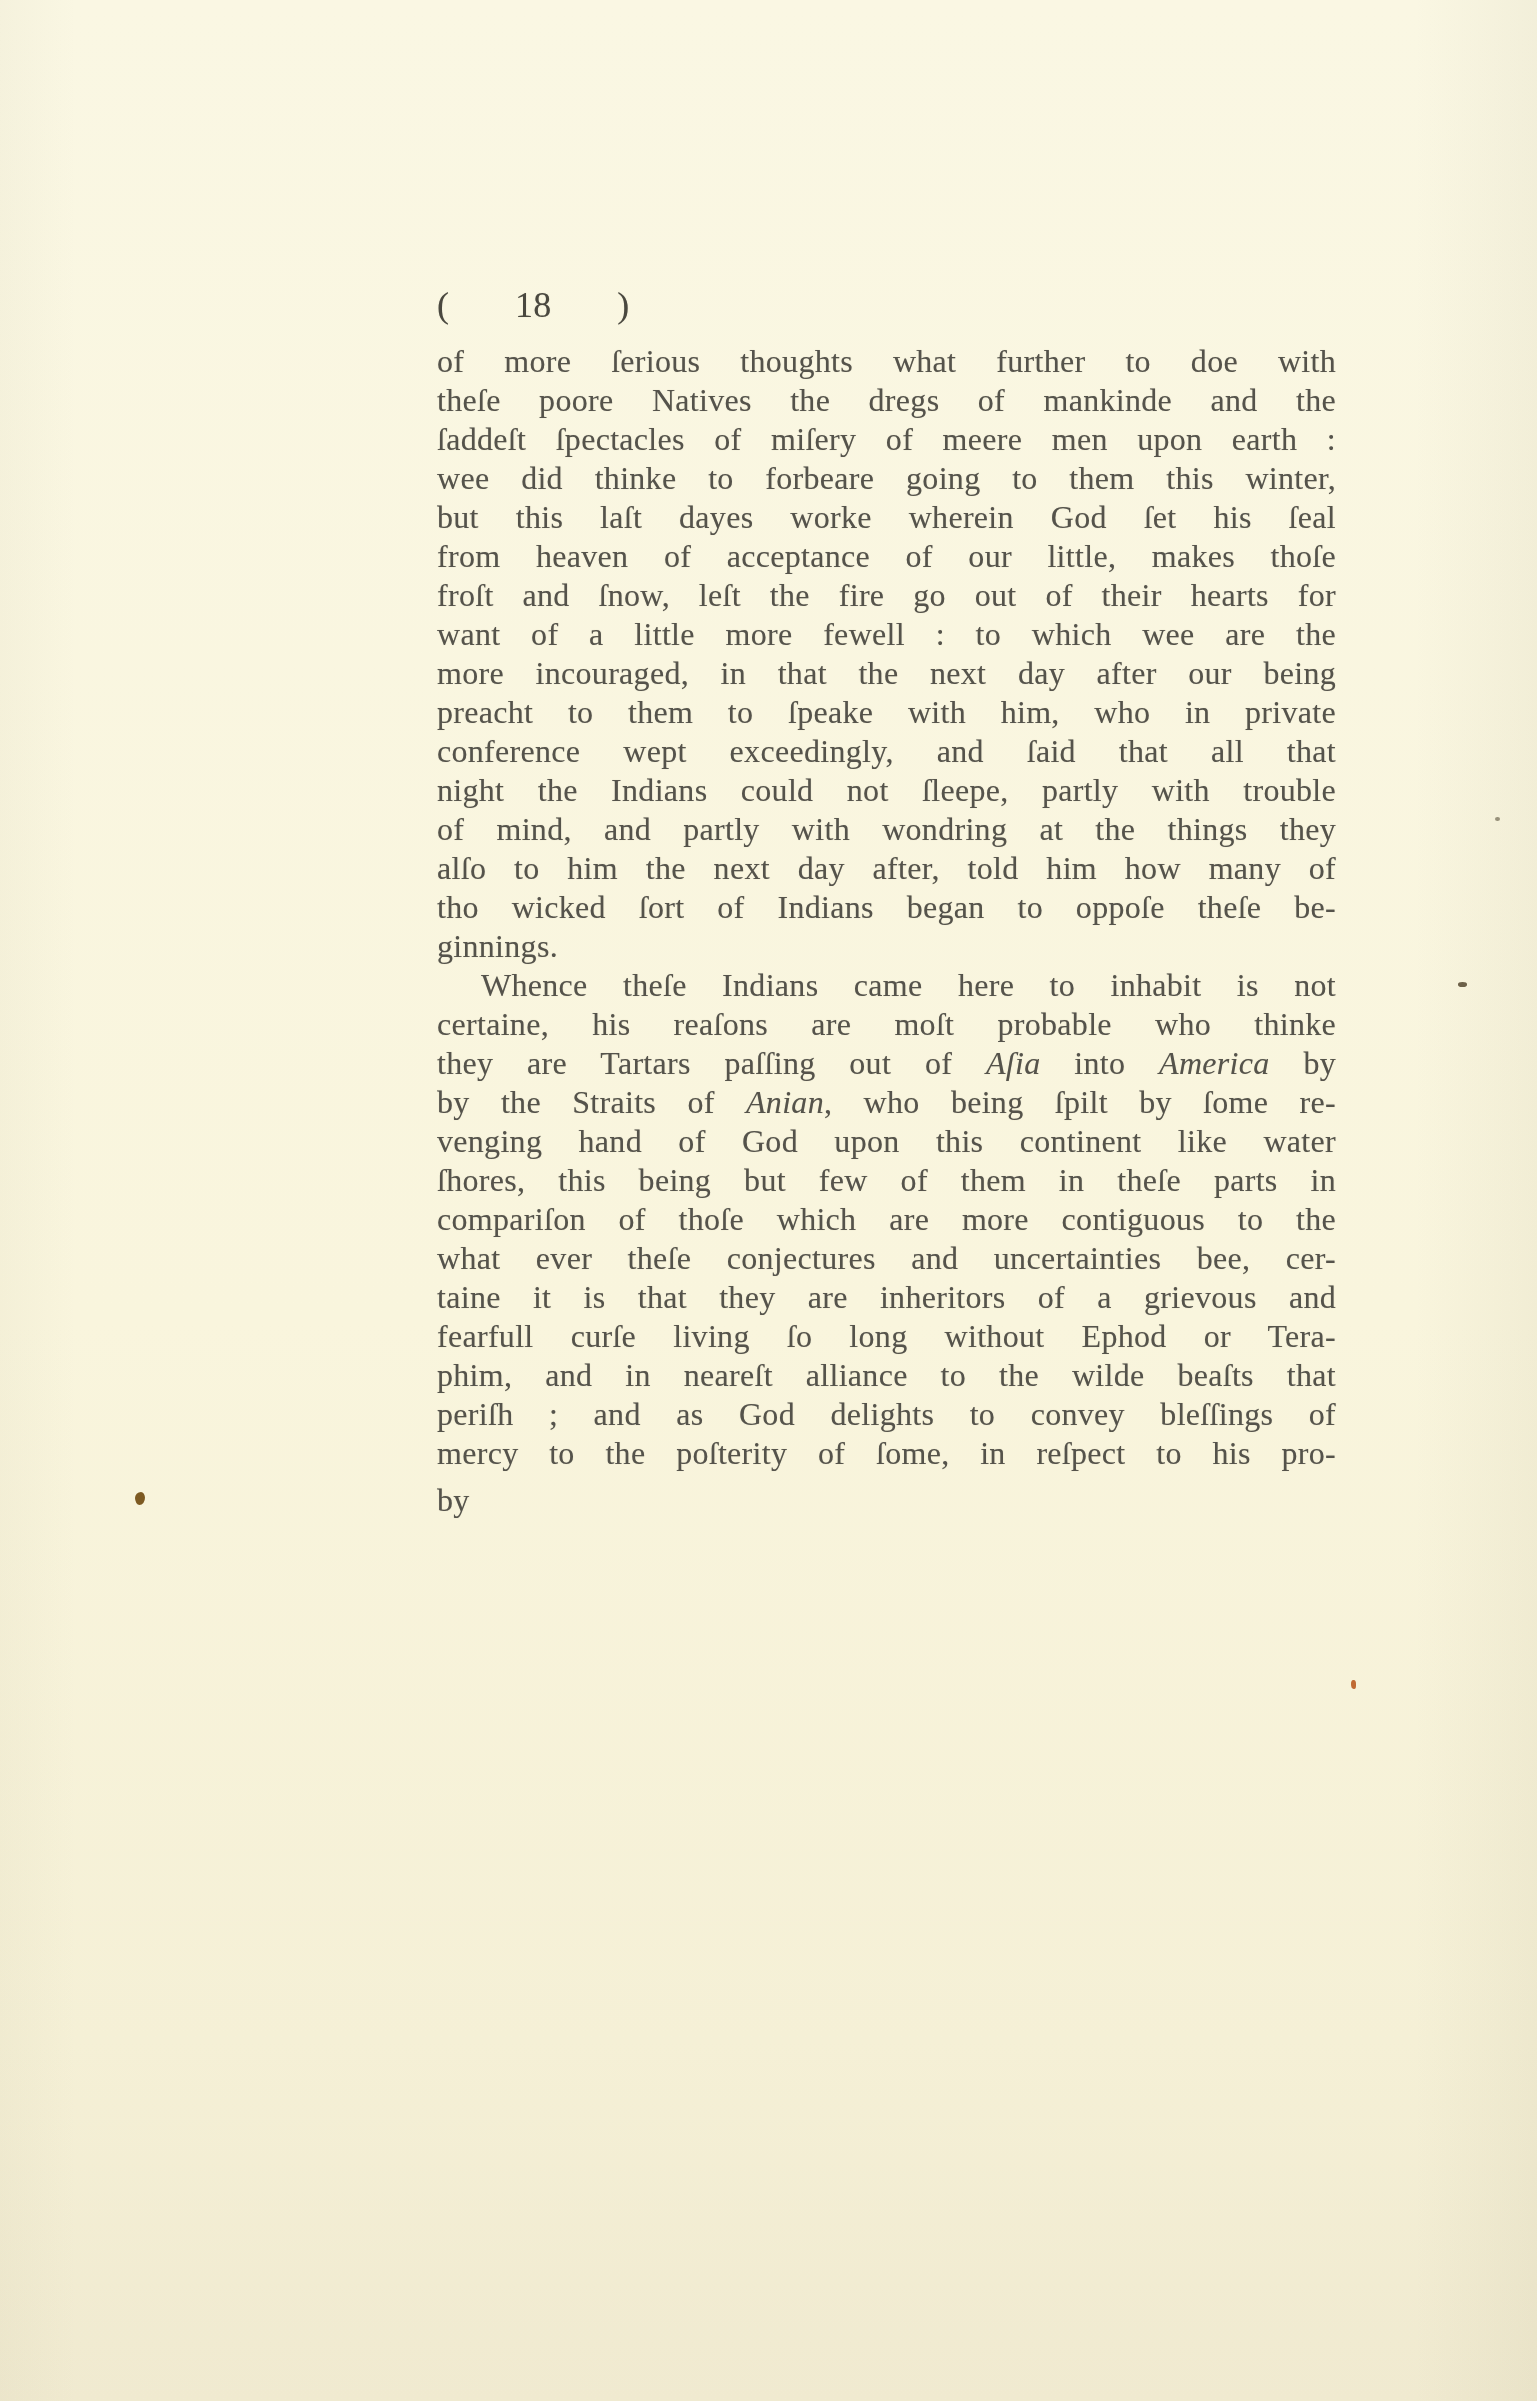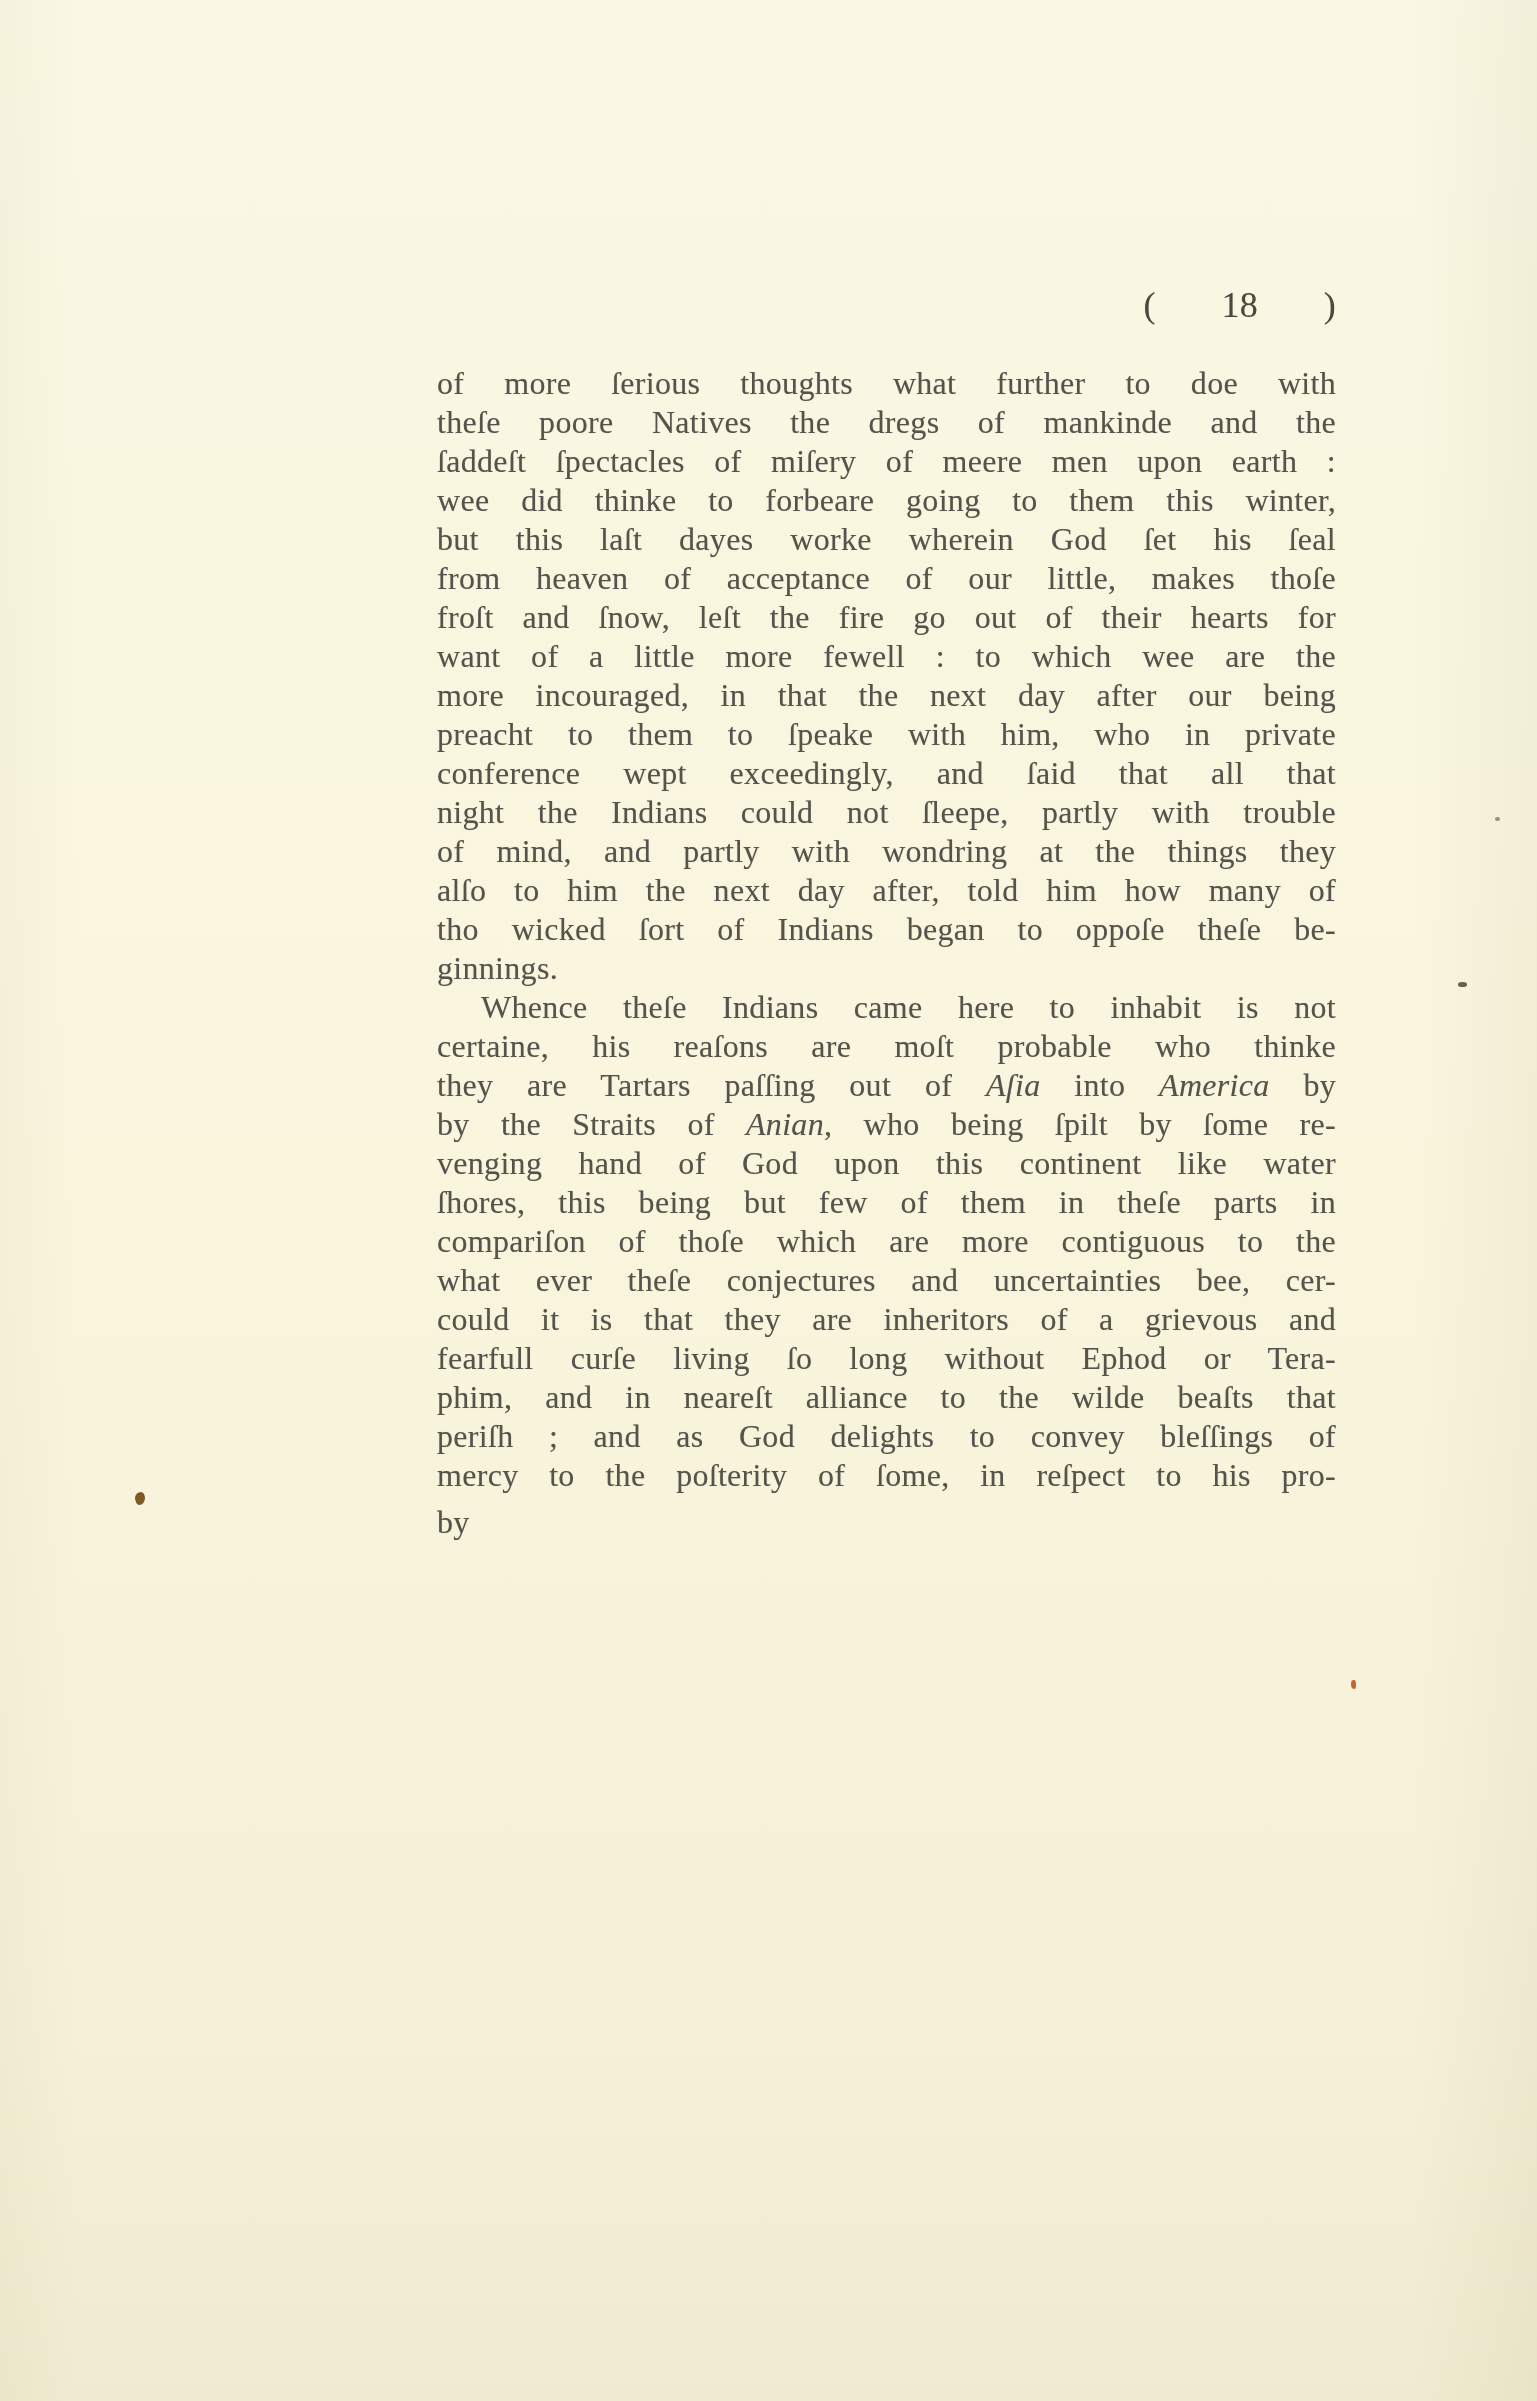--- a/index.html
+++ b/index.html
@@ -19,23 +19,23 @@
     background:linear-gradient(90deg,rgba(120,110,70,0.04) 0%,rgba(0,0,0,0) 5%,rgba(0,0,0,0) 92%,rgba(120,110,70,0.06) 100%);
   }
   .textblock{
     position:absolute;left:437px;top:286px;width:899px;
     color:var(--ink);
     font-size:32px;line-height:39px;
     letter-spacing:0.3px;word-spacing:0.12em;
     text-shadow:0 0 0.8px rgba(90,88,78,0.35);
   }
   .pagenum{
-    text-align:right;white-space:pre;
+    text-align:left;white-space:pre;
     font-size:36px;color:var(--ink-dark);
-    margin:0 0 39px 0;
+    margin:0 0 17px 0;
   }
   .ln{text-align:justify;text-align-last:justify;font-family:Liberation Serif, serif;}
   .ln.last{text-align-last:left;}
   .ln.indent{text-indent:44px;}
   .it{font-style:italic;}
   .catchword{text-align:right;margin-top:7.8px;}
   .speck{position:absolute;}
   .speck-brown{left:135px;top:1492px;width:10.2px;height:13.3px;background:#7d5a22;border-radius:60% 40% 55% 45%/45% 45% 55% 55%;}
   .speck-gray{left:1495px;top:817px;width:4.7px;height:3.9px;background:#97907a;border-radius:50%;}
   .speck-dash{left:1458px;top:982px;width:8.6px;height:4.7px;background:#6d6149;border-radius:50%;}
@@ -68,21 +68,21 @@
   <div class="ln last">ginnings.</div>
 
   <div class="ln indent">Whence theſe Indians came here to inhabit is not</div>
   <div class="ln">certaine, his reaſons are moſt probable who thinke</div>
   <div class="ln"><span>they are Tartars paſſing out of </span><span class="it">Aſia</span><span> into </span><span class="it">America</span><span> by</span></div>
   <div class="ln"><span>by the Straits of </span><span class="it">Anian</span><span>, who being ſpilt by ſome re-</span></div>
   <div class="ln">venging hand of God upon this continent like water</div>
   <div class="ln">ſhores, this being but few of them in theſe parts in</div>
   <div class="ln">compariſon of thoſe which are more contiguous to the</div>
   <div class="ln">what ever theſe conjectures and uncertainties bee, cer-</div>
-  <div class="ln">could it is that they are inheritors of a grievous and</div>
+  <div class="ln">taine it is that they are inheritors of a grievous and</div>
   <div class="ln">fearfull curſe living ſo long without Ephod or Tera-</div>
   <div class="ln">phim, and in neareſt alliance to the wilde beaſts that</div>
   <div class="ln">periſh ; and as God delights to convey bleſſings of</div>
   <div class="ln">mercy to the poſterity of ſome, in reſpect to his pro-</div>
 
   <div class="ln catchword last">by</div>
 
 </div>
 
 <div class="speck speck-brown"></div>

